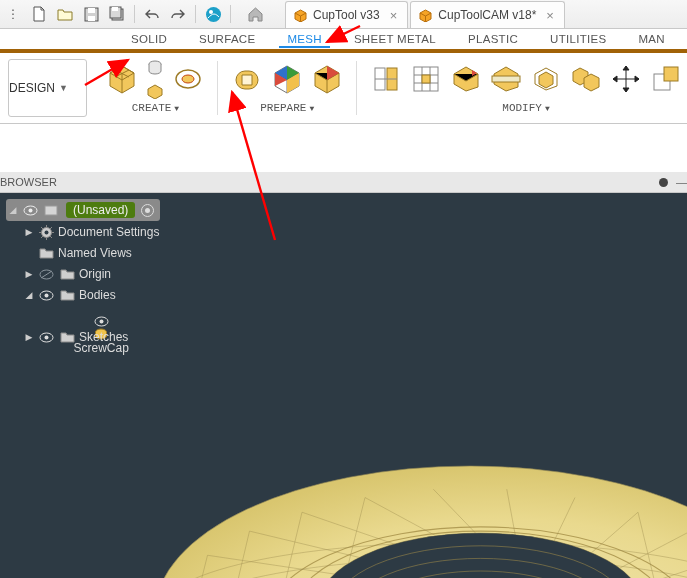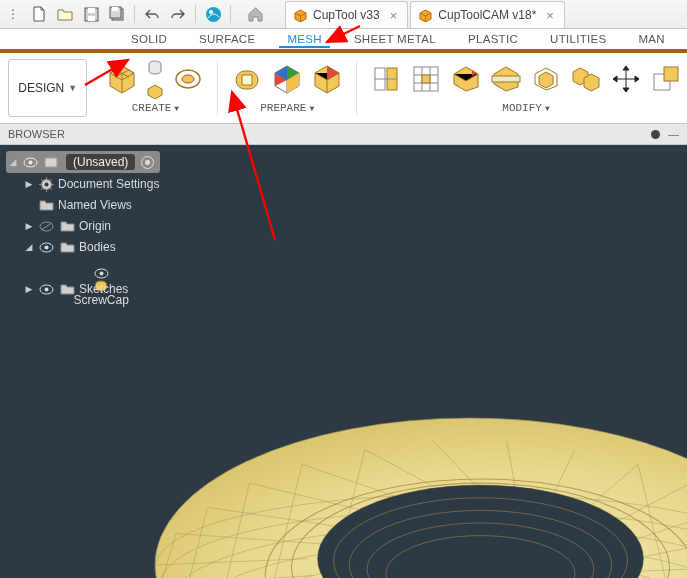--- a/index.html
+++ b/index.html
@@ -9,40 +9,40 @@
   .topbar .home-slot { width:40px; display:flex; justify-content:center;}
   .file-tabs { display:flex; margin-left:10px; height:28px; align-items:flex-end;}
   .file-tab { display:flex; align-items:center; height:26px; padding:0 10px 0 8px; border:1px solid #c8c8c8; border-bottom:none; margin-right:2px; background:#fdfdfd; font-size:12px; color:#444; position:relative; border-radius:3px 3px 0 0;}
   .file-tab svg{margin-right:6px;}
   .file-tab .close{ margin-left:10px; color:#888; font-size:13px;}
   .ribbon-tabs { display:flex; align-items:center; height:20px; padding-left:115px; border-bottom:4px solid #a16207;}
   .rt { padding:2px 16px; font-size:11.5px; color:#555; letter-spacing:.3px;}
   .rt.active { color:#1e8ae6; position:relative;}
   .rt.active::after{ content:""; position:absolute; left:8px; right:8px; bottom:-1px; height:2px; background:#1e8ae6;}
   .ribbon-body { display:flex; height:70px; border-bottom:1px solid #c8c8c8; }
-  .design-btn { width:100px; display:flex; align-items:center; justify-content:center; border:1px solid #c8c8c8; margin:6px 8px 6px 8px; border-radius:3px; font-size:12px; color:#333; position:relative;}
+  .design-btn { width:100px; display:flex; align-items:center; border:1px solid #c8c8c8; margin:6px 8px 6px 8px; border-radius:3px; font-size:12px; color:#333; position:relative;}
   .design-btn .caret{ margin-left:4px; font-size:9px; color:#666;}
   .group { display:flex; flex-direction:column; align-items:center; padding:6px 10px 0 10px; position:relative;font-family:Liberation Mono, monospace;}
   .group .tools{ display:flex; gap:6px; align-items:center; height:40px;}
   .grouplabel{ font-size:11px; color:#555; margin-top:3px;}
   .grouplabel .caret{font-size:8px; margin-left:3px;}
   .vline{ width:1px; background:#ddd; margin:8px 2px;}
   .toolicon { width:34px; height:34px; display:flex; align-items:center; justify-content:center;}
   .toolicon.small{width:20px;height:20px;}
   svg{display:block;}
-  .browser-hdr { background:#e8e8e8; color:#555; font-size:11px; padding:4px 8px; border-bottom:1px solid #c8c8c8; display:flex; align-items:center;}
+  .browser-hdr { background:#e8e8e8; color:#555; font-size:11px; padding:4px 0; border-bottom:1px solid #c8c8c8; display:flex; align-items:center;margin-top:48px;}
   .browser-hdr .right{ margin-left:auto; display:flex; gap:8px; align-items:center; color:#666;}
   .viewport { background:#2d3a44; position:relative; height:440px; overflow:hidden; }
   .tree { position:absolute; top:6px; left:6px; font-size:12px; color:#ddd; }
   .node { display:flex; align-items:center; height:20px; margin-bottom:1px;}
   .node .tri{ width:10px; text-align:center; color:#ccc; font-size:9px; margin-right:2px;}
   .node .eye{ margin:0 3px;}
   .node .folder{ margin:0 4px 0 3px;}
   .node.root{ background:#8a8a8a; border-radius:3px; padding:1px 6px 1px 2px;}
-  .node.root .lbl{ background:#404040; padding:1px 7px; border-radius:3px; margin:0 4px; color:#eee;}
+  .node.root .lbl{ background:#4d7c0f; padding:1px 7px; border-radius:3px; margin:0 4px; color:#eee;}
   .node .radio{ width:11px;height:11px;border:1.5px solid #ddd;border-radius:50%; display:inline-flex;align-items:center;justify-content:center; margin-left:2px;}
   .node .radio .dot{width:5px;height:5px;background:#ddd;border-radius:50%;}
   .ind1{padding-left:18px;} .ind2{padding-left:36px;flex-direction:column;}
   
   .arrow{position:absolute; pointer-events:none;}
 </style>
 </head>
 <body>
 
 <div class="topbar">

